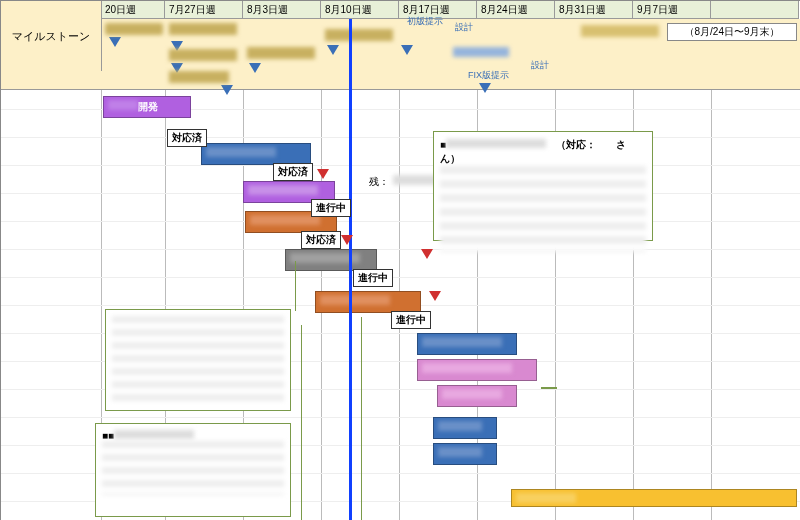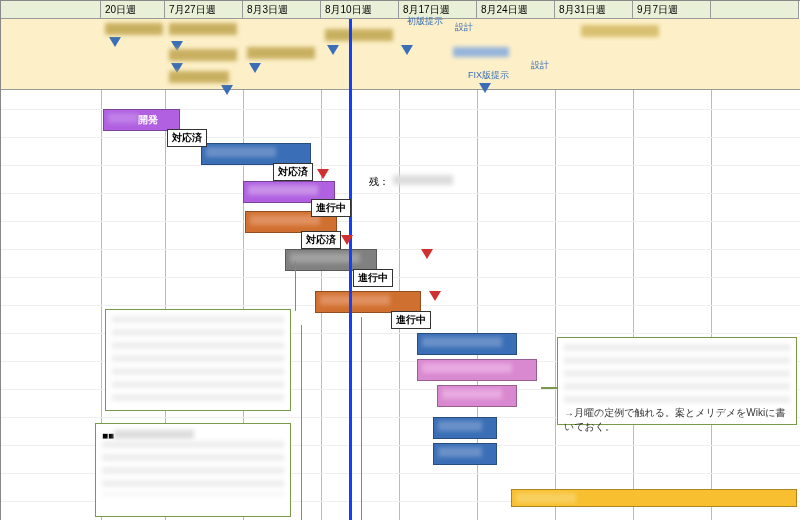--- a/index.html
+++ b/index.html
@@ -82,20 +82,21 @@
   <div class="hline" style="top:304px"></div>
   <div class="hline" style="top:332px"></div>
   <div class="hline" style="top:360px"></div>
   <div class="hline" style="top:388px"></div>
   <div class="hline" style="top:416px"></div>
   <div class="hline" style="top:444px"></div>
   <div class="hline" style="top:472px"></div>
   <div class="hline" style="top:500px"></div>
 
   <div class="msband"></div>
+  <div class="mslabel">マイルストーン</div>
 
   <div class="mstri" style="left:108px;top:36px"></div>
   <div class="blurtxt" style="position:absolute;left:104px;top:22px;width:58px;height:12px;background:#c8b060;border-radius:2px"></div>
 
   <div class="mstri" style="left:170px;top:40px"></div>
   <div class="mstri" style="left:170px;top:62px"></div>
   <div class="mstri" style="left:220px;top:84px"></div>
   <div class="blurtxt" style="position:absolute;left:168px;top:22px;width:68px;height:12px;background:#c8b060"></div>
   <div class="blurtxt" style="position:absolute;left:168px;top:48px;width:68px;height:12px;background:#c8b060"></div>
   <div class="blurtxt" style="position:absolute;left:168px;top:70px;width:60px;height:12px;background:#c8b060"></div>
@@ -108,25 +109,26 @@
 
   <div class="mstri" style="left:400px;top:44px"></div>
   <div class="mstxt" style="left:400px;top:20px;width:72px">設計</div>
   <div class="mstxt" style="left:398px;top:14px;width:44px;text-align:right">初版提示</div>
 
   <div class="mstri" style="left:478px;top:82px"></div>
   <div class="mstxt" style="left:452px;top:58px;width:96px">設計</div>
   <div class="mstxt" style="left:448px;top:68px;width:60px">FIX版提示</div>
   <div class="blurtxt" style="position:absolute;left:452px;top:46px;width:56px;height:10px;background:#96b4dc"></div>
 
+  <input class="rangeInp" style="left: 666px; top: 22px; width: 130px;" value="（8月/24日〜9月末）">
   <div class="blurtxt" style="position:absolute;left:580px;top:24px;width:78px;height:12px;background:#d8c070"></div>
 
   <div class="today" style="left:348px"></div>
 
-  <div class="bar purple arrow" style="left:102px;top:108px;width:77px"><span class="blurtxt" style="background:#c080e8;display:inline-block;width:30px;height:10px"></span><span>開発</span></div>
+  <div class="bar purple arrow" style="left:102px;top:95px;width:88px"><span class="blurtxt" style="background:#c080e8;display:inline-block;width:30px;height:10px"></span><span>開発</span></div>
   <div class="badge" style="left:166px;top:128px">対応済</div>
 
   <div class="bar blue arrow" style="left:200px;top:142px;width:110px"><span class="blurtxt" style="background:#6a90c8;display:inline-block;width:70px;height:10px"></span></div>
   <div class="badge" style="left:272px;top:162px">対応済</div>
   <div class="redtri" style="left:316px;top:168px"></div>
 
   <div class="bar purple" style="left:242px;top:180px;width:92px"><span class="blurtxt" style="background:#c890e8;display:inline-block;width:70px;height:10px"></span></div>
   <div class="badge" style="left:310px;top:198px">進行中</div>
 
   <div class="bar orange" style="left:244px;top:210px;width:92px"><span class="blurtxt" style="background:#e09060;display:inline-block;width:70px;height:10px"></span></div>
@@ -146,26 +148,26 @@
   <div class="bar pink" style="left:436px;top:384px;width:80px"><span class="blurtxt" style="background:#e8a8e0;display:inline-block;width:60px;height:10px"></span></div>
 
   <div class="bar blue" style="left:432px;top:416px;width:64px"><span class="blurtxt" style="background:#6a90c8;display:inline-block;width:44px;height:10px"></span></div>
   <div class="bar blue" style="left:432px;top:442px;width:64px"><span class="blurtxt" style="background:#6a90c8;display:inline-block;width:44px;height:10px"></span></div>
 
   <div class="bar yellow" style="left:510px;top:488px;width:286px"><span class="blurtxt" style="background:#f8d060;display:inline-block;width:60px;height:10px"></span></div>
 
   <div style="position:absolute;left:368px;top:174px;font-size:10px;z-index:45">残：</div>
   <div class="blurtxt" style="position:absolute;left:392px;top:174px;width:60px;height:10px;background:#ddd"></div>
 
+  <div class="note" style="left:432px;top:130px;width:220px;height:110px">
+    <div class="title"><span style="display:inline-block">■</span><span class="body" style="display:inline-block;width:100px;height:9px;background:#ddd"></span>　<span>（対応：　　さん）</span></div>
+    <div class="body" style="height:86px;background:repeating-linear-gradient(#eee,#eee 8px,#fff 8px,#fff 14px)"></div>
+  </div>
 
 
-  <div class="note" style="left:556px;top:336px;width:240px;height:88px">
-    <div class="body" style="height:62px;background:repeating-linear-gradient(#eee,#eee 7px,#fff 7px,#fff 13px)"></div>
-    <div class="foot">→月曜の定例で触れる。案とメリデメをWikiに書いておく。</div>
-  </div>
   <div class="leader" style="left:540px;top:386px;height:2px;width:16px"></div>
 
   <div class="note" style="left:104px;top:308px;width:186px;height:102px">
     <div class="body" style="height:90px;background:repeating-linear-gradient(#eee,#eee 7px,#fff 7px,#fff 13px)"></div>
   </div>
   <div class="leader" style="left:294px;top:260px;height:50px"></div>
 
   <div class="note" style="left:94px;top:422px;width:196px;height:94px">
     <div class="title"><span>■</span><span>■</span><span class="body" style="display:inline-block;width:80px;height:9px;background:#ddd"></span></div>
     <div class="body" style="height:54px;background:repeating-linear-gradient(#eee,#eee 7px,#fff 7px,#fff 13px)"></div>

